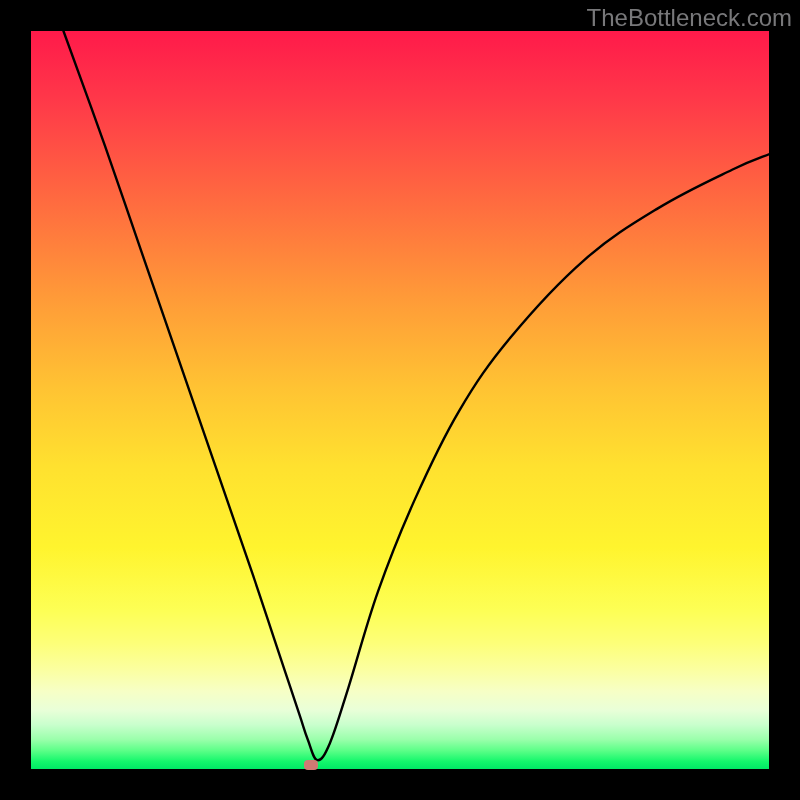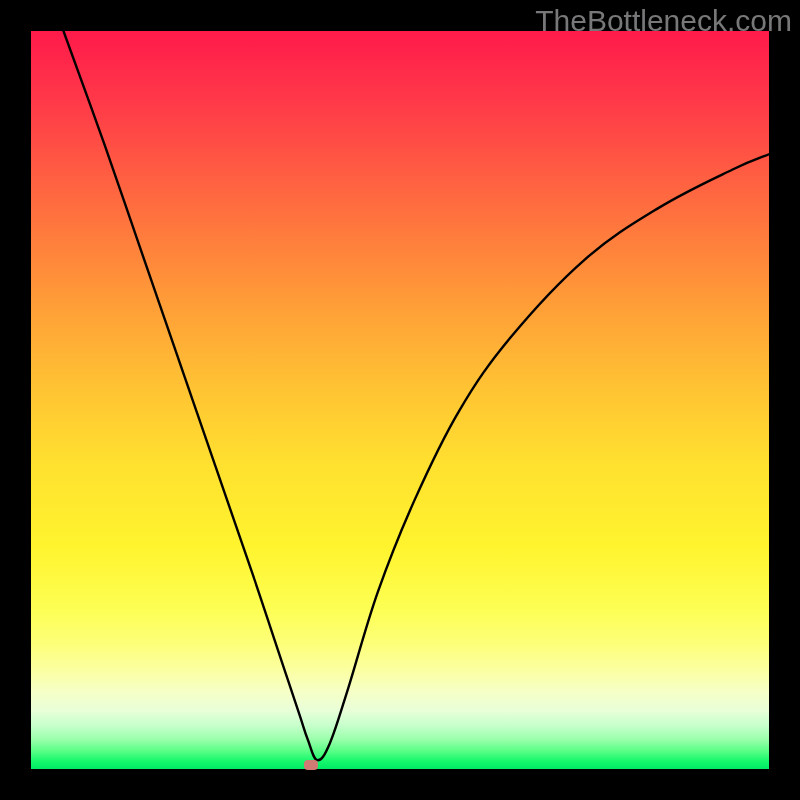--- a/index.html
+++ b/index.html
@@ -35,21 +35,21 @@
       #9affab 96%,
       #5cff88 97.5%,
       #13f76b 99%,
       #00e965 100%
     );
   }
   .watermark {
     position: absolute;
     top: 4px;
     right: 8px;
-    font-size: 30px;
+    font-size: 24px;
     font-weight: 500;
     color: #78787a;
     letter-spacing: 0px;
   }
   svg.curve {
     position: absolute;
     left: 31px;
     top: 31px;
     width: 738px;
     height: 738px;

